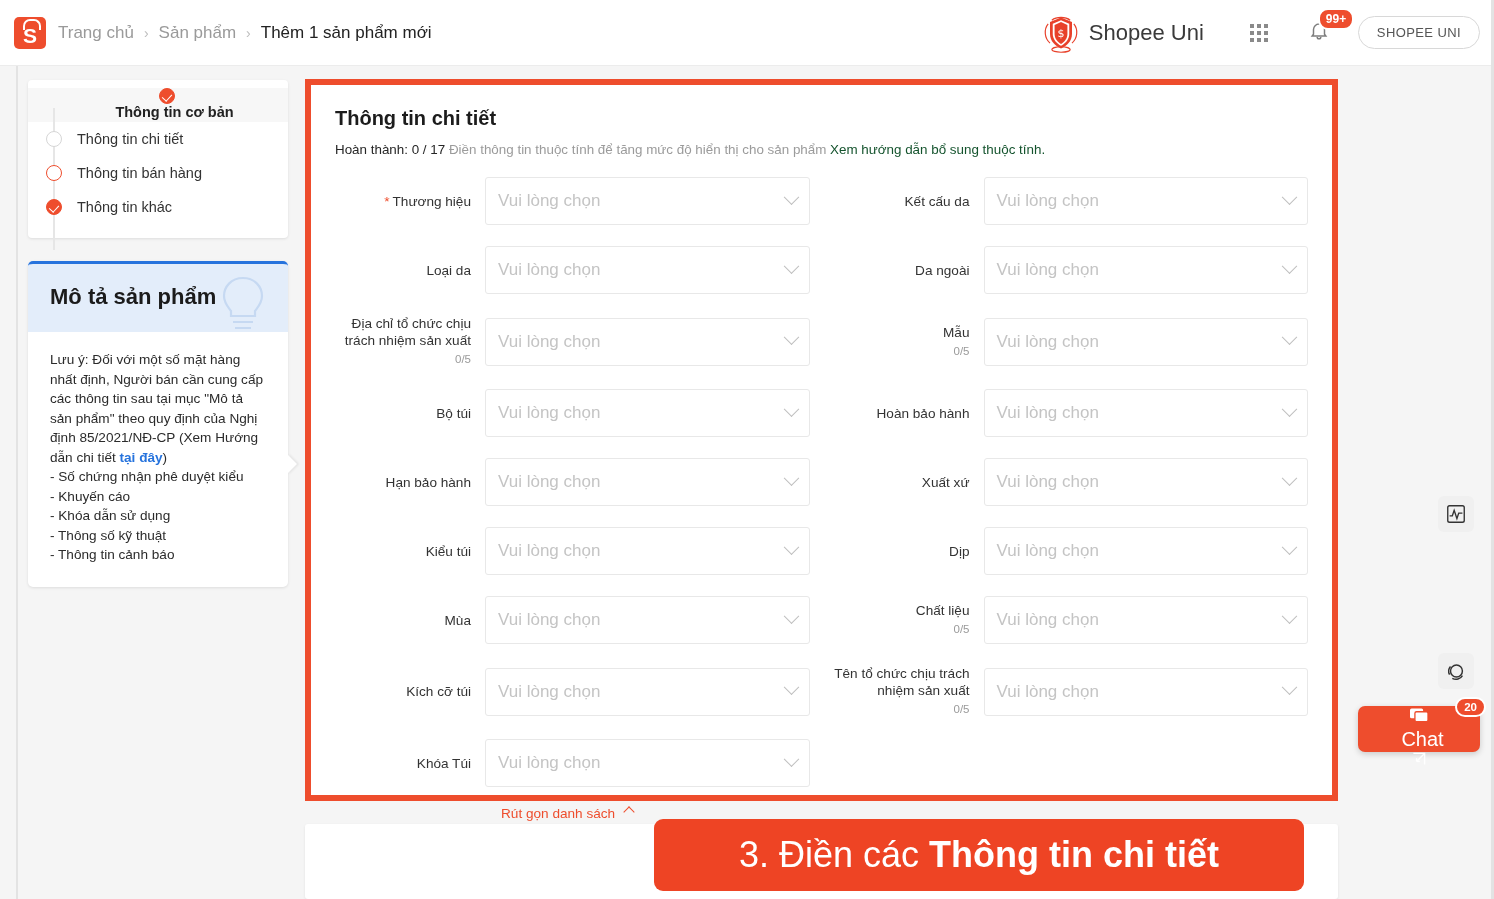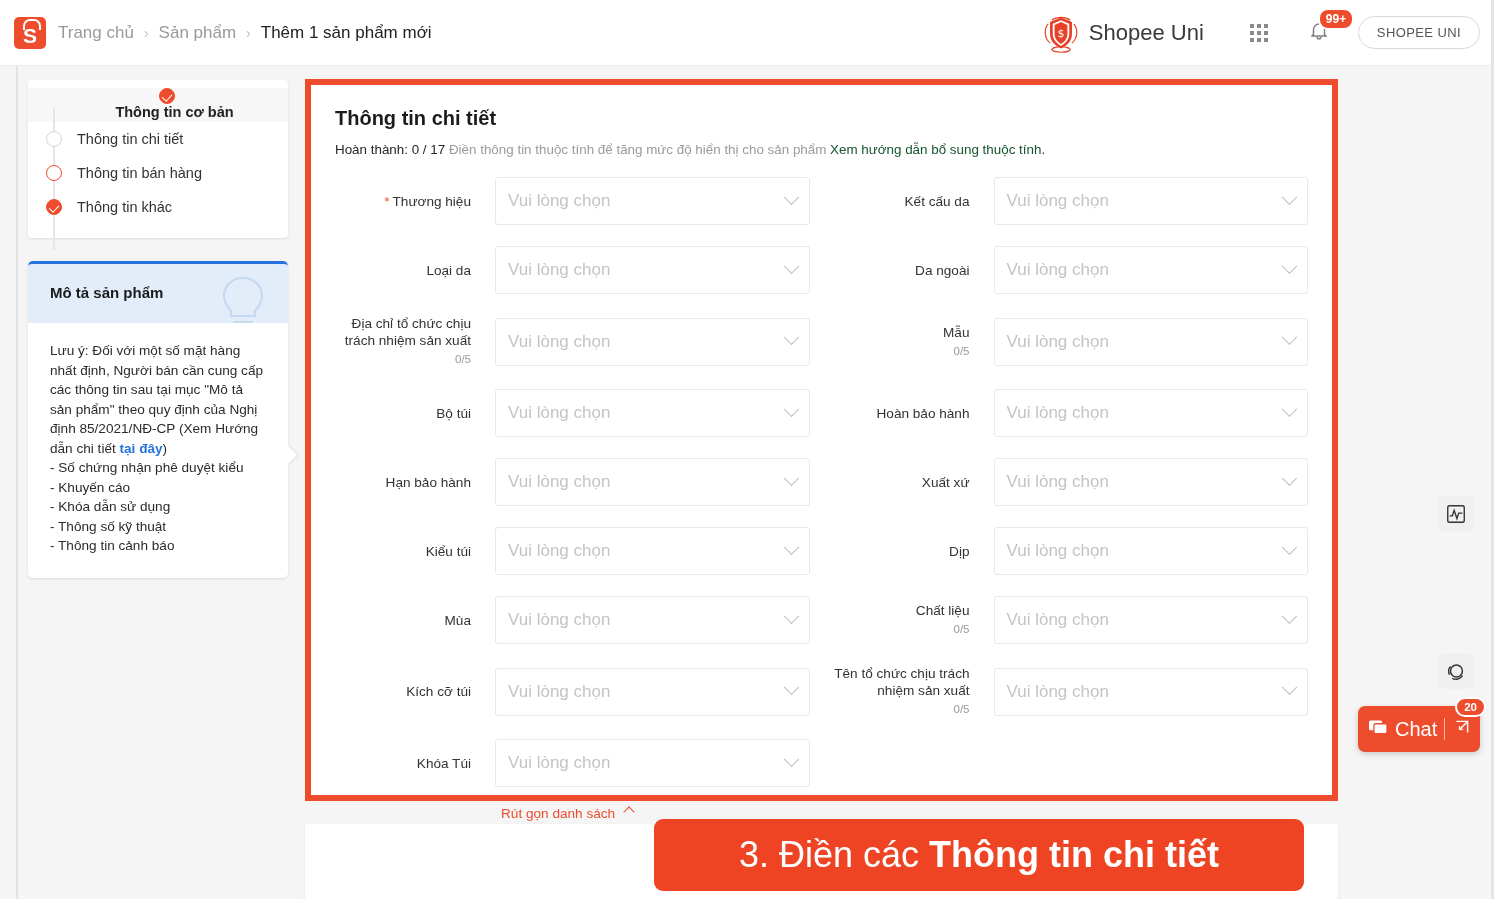--- a/index.html
+++ b/index.html
@@ -77,21 +77,21 @@
 
   .desc-card {
     position: absolute; left: 10px; top: 195px; width: 260px;
     background: #fff; border-radius: 5px; box-shadow: 0 1px 3px rgba(0,0,0,.10);
     overflow: visible;
   }
   .desc-head {
     position: relative; background: #e3edfa; border-top: 3px solid #2673dd;
     border-radius: 5px 5px 0 0; padding: 20px 18px 22px 22px; overflow: hidden;
   }
-  .desc-head h3 { font-size: 15px; color: #1b1b1b; font-weight: bold; }
+  .desc-head h3 { font-size: 22px; color: #1b1b1b; font-weight: bold; }
   .bulb { position: absolute; right: 16px; top: 8px; width: 58px; height: 66px; }
   .desc-body { padding: 18px 20px 22px 22px; position: relative; }
   .desc-body p { font-size: 13.6px; line-height: 19.5px; color: #2b2b2b; }
   .desc-body b { font-weight: normal; }
   .desc-body a { color: #2673dd; font-weight: bold; text-decoration: none; margin-top: 23px; }
   .pointer {
     position:absolute; right: -9px; top: 122px; width: 0; height: 0;
     border-top: 10px solid transparent; border-bottom: 10px solid transparent;
     border-left: 10px solid #fff;
     filter: drop-shadow(2px 0 1px rgba(0,0,0,.07));
@@ -102,21 +102,21 @@
     position: absolute; left: 305px; top: 79px; width: 1033px; height: 722px;
     border: 6px solid #ee4d2d; background: #fff;
   }
   .panel { width: 100%; height: 100%; background: #fff; padding: 22px 24px 0 24px; position: relative; }
   .panel h2 { font-size: 20px; font-weight: bold; color: #1c1c1c; margin-bottom: 12px; }
   .sub { font-size: 13.4px; color: #9b9b9b; margin-bottom: 20px; }
   .sub .strong { color: #262626; }
   .sub a { color: #14532d; text-decoration: none; }
 
   .form-grid { display: grid; grid-template-columns: 1fr 1fr; column-gap: 24px; }
-  .field { display: flex; align-items: center; margin-bottom: 21px; min-height: 40px; gap: 10px; }
+  .field { display: flex; align-items: center; margin-bottom: 21px; min-height: 40px; }
   .field .lbl {
     width: 150px; flex: none; text-align: right; padding-right: 14px;
     font-size: 13.6px; color: #333; line-height: 17px;
   }
   .field .lbl .req { color: #ee4d2d; margin-right: 3px; }
   .field .lbl .count { display: block; font-size: 11.5px; color: #9a9a9a; margin-top: 2px; }
   .select {
     flex: 1; height: 48px; border: 1px solid #e8e8e8; border-radius: 3px;
     display: flex; align-items: center; padding: 0 12px; background: #fff;
     font-size: 17px; color: #c4c4c4;
@@ -143,21 +143,21 @@
   
   .fab {
     position: absolute; right: 20px; width: 36px; height: 36px; border-radius: 6px;
     background: #f0f0f0; display: flex; align-items: center; justify-content: center;
   }
   .fab.chartfab { top: 496px; }
   .fab.circlefab { top: 653px; }
   .chat-btn {
     position: absolute; right: 14px; top: 706px; width: 122px; height: 46px;
     background: #ee4d2d; border-radius: 7px; display: flex; align-items: center;
-    padding: 0 10px; color: #fff; box-shadow: 0 2px 6px rgba(0,0,0,.18);
+    padding: 0 10px; color: #fff; box-shadow: 0 2px 6px rgba(0,0,0,.18); flex-direction: column;
   }
   .chat-btn .txt { font-size: 20px; margin-left: 7px; }
   .chat-divider { width: 1px; height: 22px; background: rgba(255,255,255,.6); margin: 0 9px 0 auto; }
   .chat-badge {
     position: absolute; right: -6px; top: -9px; background: #ee4d2d; color: #fff;
     font-size: 11.5px; border-radius: 10px; padding: 2px 7px; border: 2px solid #fff; font-weight: 600;
   }
   .right-edge { position:absolute; right: 0; top: 0; width: 3px; height: 899px; background: #e3e3e3; }
   .left-edge { position:absolute; left: 16px; top: 66px; width: 2px; height: 833px; background: #e3e3e3; }
 </style>

